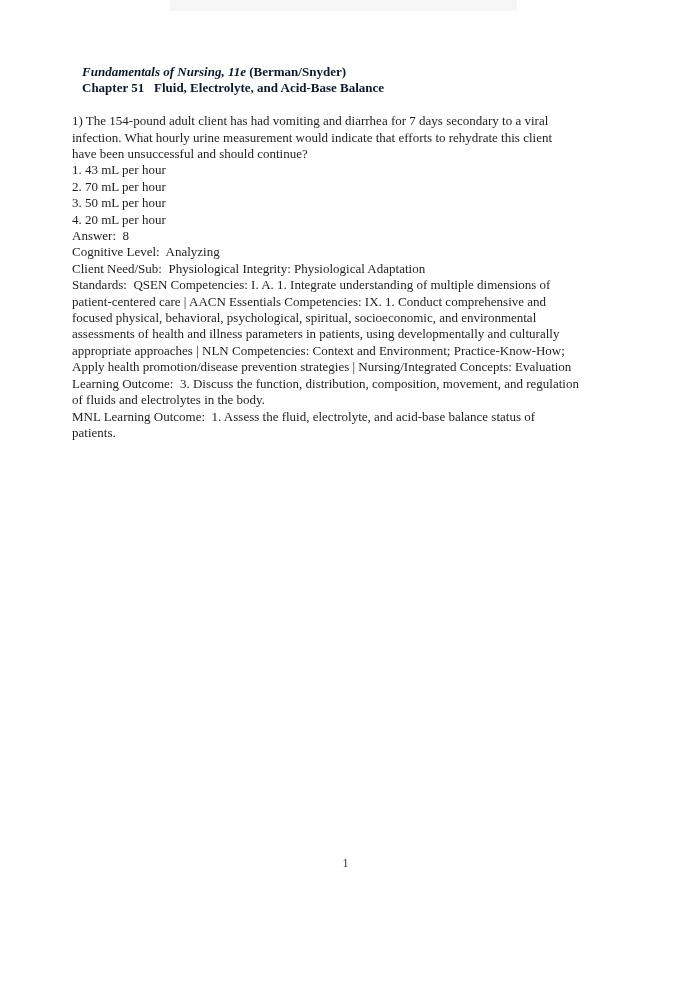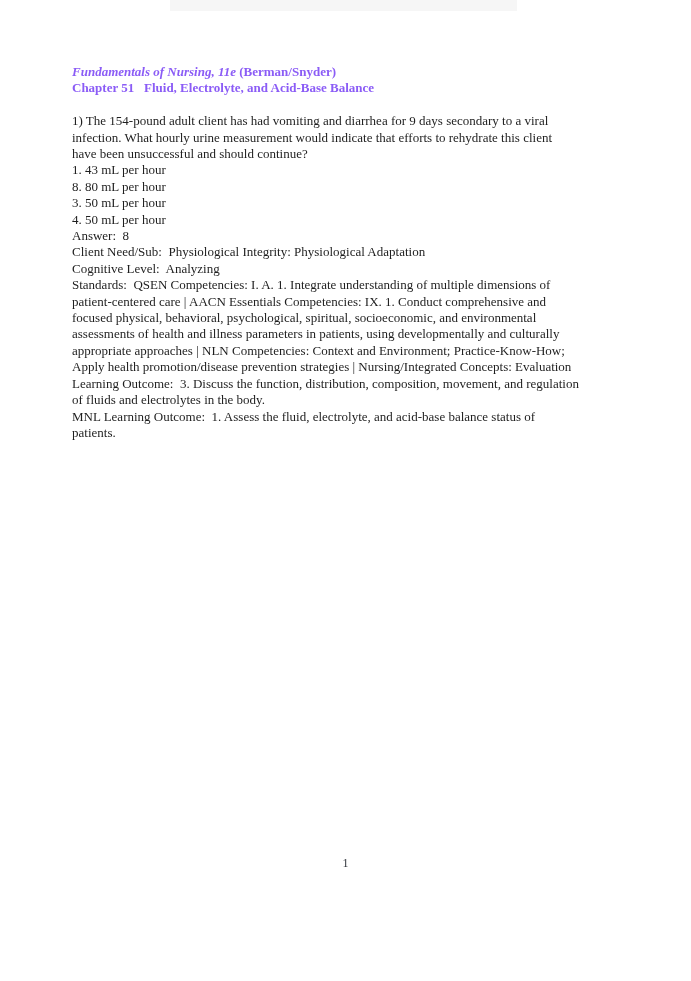--- a/index.html
+++ b/index.html
@@ -22,21 +22,21 @@
   }
   .content {
     position: absolute;
     left: 72px;
     top: 64px;
     width: 600px;
     font-size: 13px;
     line-height: 16.4px;
   }
   .content p, .content div.line { margin: 0; padding: 0; white-space: pre-wrap; }
-  .hdr { font-weight: bold; color: #8b5cf6; }
+  .hdr { font-weight: bold; color: #0f172a; margin-left: 10px; }
   .hdr .book-title { font-style: italic; }
   .question-block { margin-top: 16.4px; }
   .page-footer {
     position: absolute;
     left: 0;
     top: 856px;
     width: 691px;
     text-align: center;
     font-size: 12px;
     color: #30343a;
@@ -50,32 +50,32 @@
   <div class="top-bar"></div>
 
   <div class="content">
 
     <div class="hdr">
       <p><span class="book-title">Fundamentals of Nursing, 11e</span><span> (Berman/Snyder)</span></p>
       <p>Chapter 51   Fluid, Electrolyte, and Acid-Base Balance</p>
     </div>
 
     <div class="question-block">
-      <p>1) The 154-pound adult client has had vomiting and diarrhea for 9 days secondary to a viral
+      <p>1) The 154-pound adult client has had vomiting and diarrhea for 7 days secondary to a viral
 infection. What hourly urine measurement would indicate that efforts to rehydrate this client
 have been unsuccessful and should continue?</p>
       <div>
         <div class="line">1. 43 mL per hour</div>
-        <div class="line">8. 80 mL per hour</div>
+        <div class="line">2. 70 mL per hour</div>
         <div class="line">3. 50 mL per hour</div>
-        <div class="line">4. 50 mL per hour</div>
+        <div class="line">4. 20 mL per hour</div>
       </div>
       <p>Answer:  8</p>
+      <p>Cognitive Level:  Analyzing</p>
       <p>Client Need/Sub:  Physiological Integrity: Physiological Adaptation</p>
-      <p>Cognitive Level:  Analyzing</p>
       <p>Standards:  QSEN Competencies: I. A. 1. Integrate understanding of multiple dimensions of
 patient-centered care | AACN Essentials Competencies: IX. 1. Conduct comprehensive and
 focused physical, behavioral, psychological, spiritual, socioeconomic, and environmental
 assessments of health and illness parameters in patients, using developmentally and culturally
 appropriate approaches | NLN Competencies: Context and Environment; Practice-Know-How;
 Apply health promotion/disease prevention strategies | Nursing/Integrated Concepts: Evaluation</p>
       <p>Learning Outcome:  3. Discuss the function, distribution, composition, movement, and regulation
 of fluids and electrolytes in the body.</p>
       <p>MNL Learning Outcome:  1. Assess the fluid, electrolyte, and acid-base balance status of
 patients.</p>

